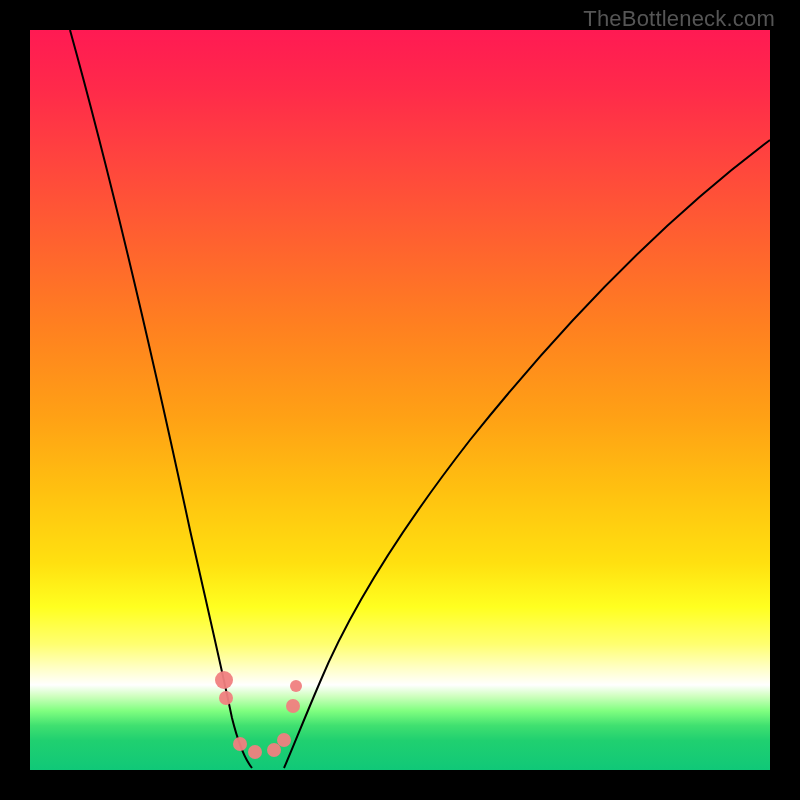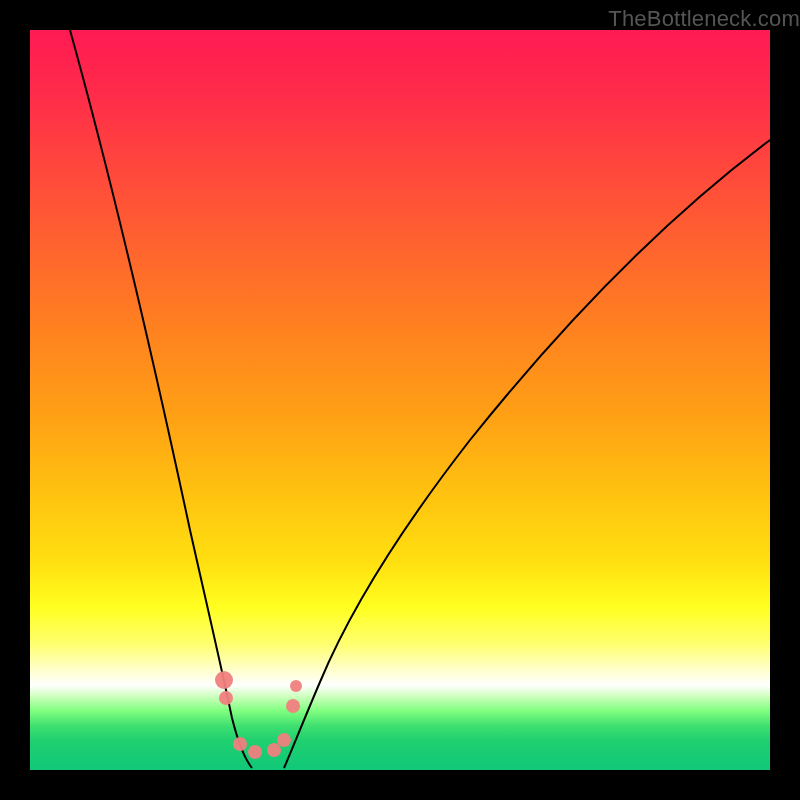--- a/index.html
+++ b/index.html
@@ -33,21 +33,21 @@
       #d0ffc0 90%,
       #80ff80 92%,
       #40e070 94%,
       #20d070 96%,
       #10c878 100%
     );
   }
   .watermark {
     position: absolute;
     top: 6px;
-    right: 0;
+    right: 25px;
     color: #555;
     font-size: 22px;
     font-weight: 500;
     letter-spacing: 0.2px;
     z-index: 10;
   }
   svg.curve {
     position: absolute;
     left: 0;
     top: 0;

